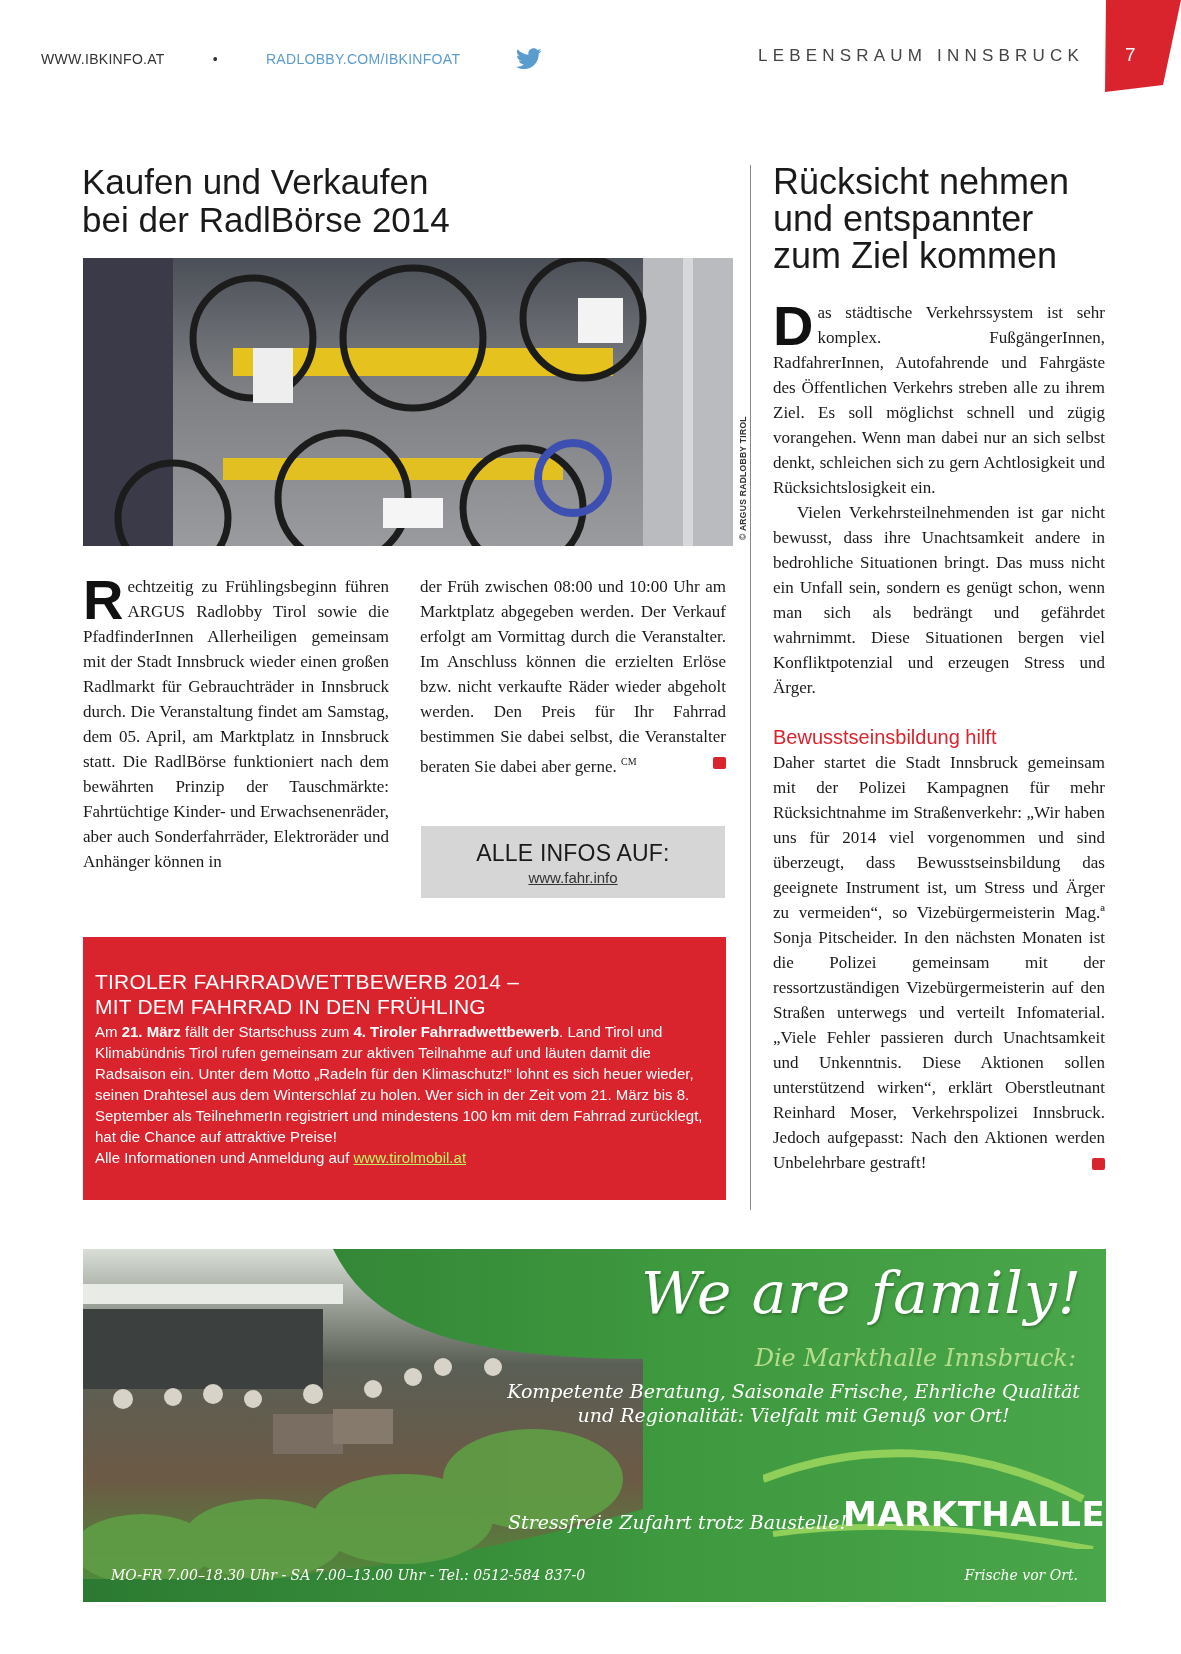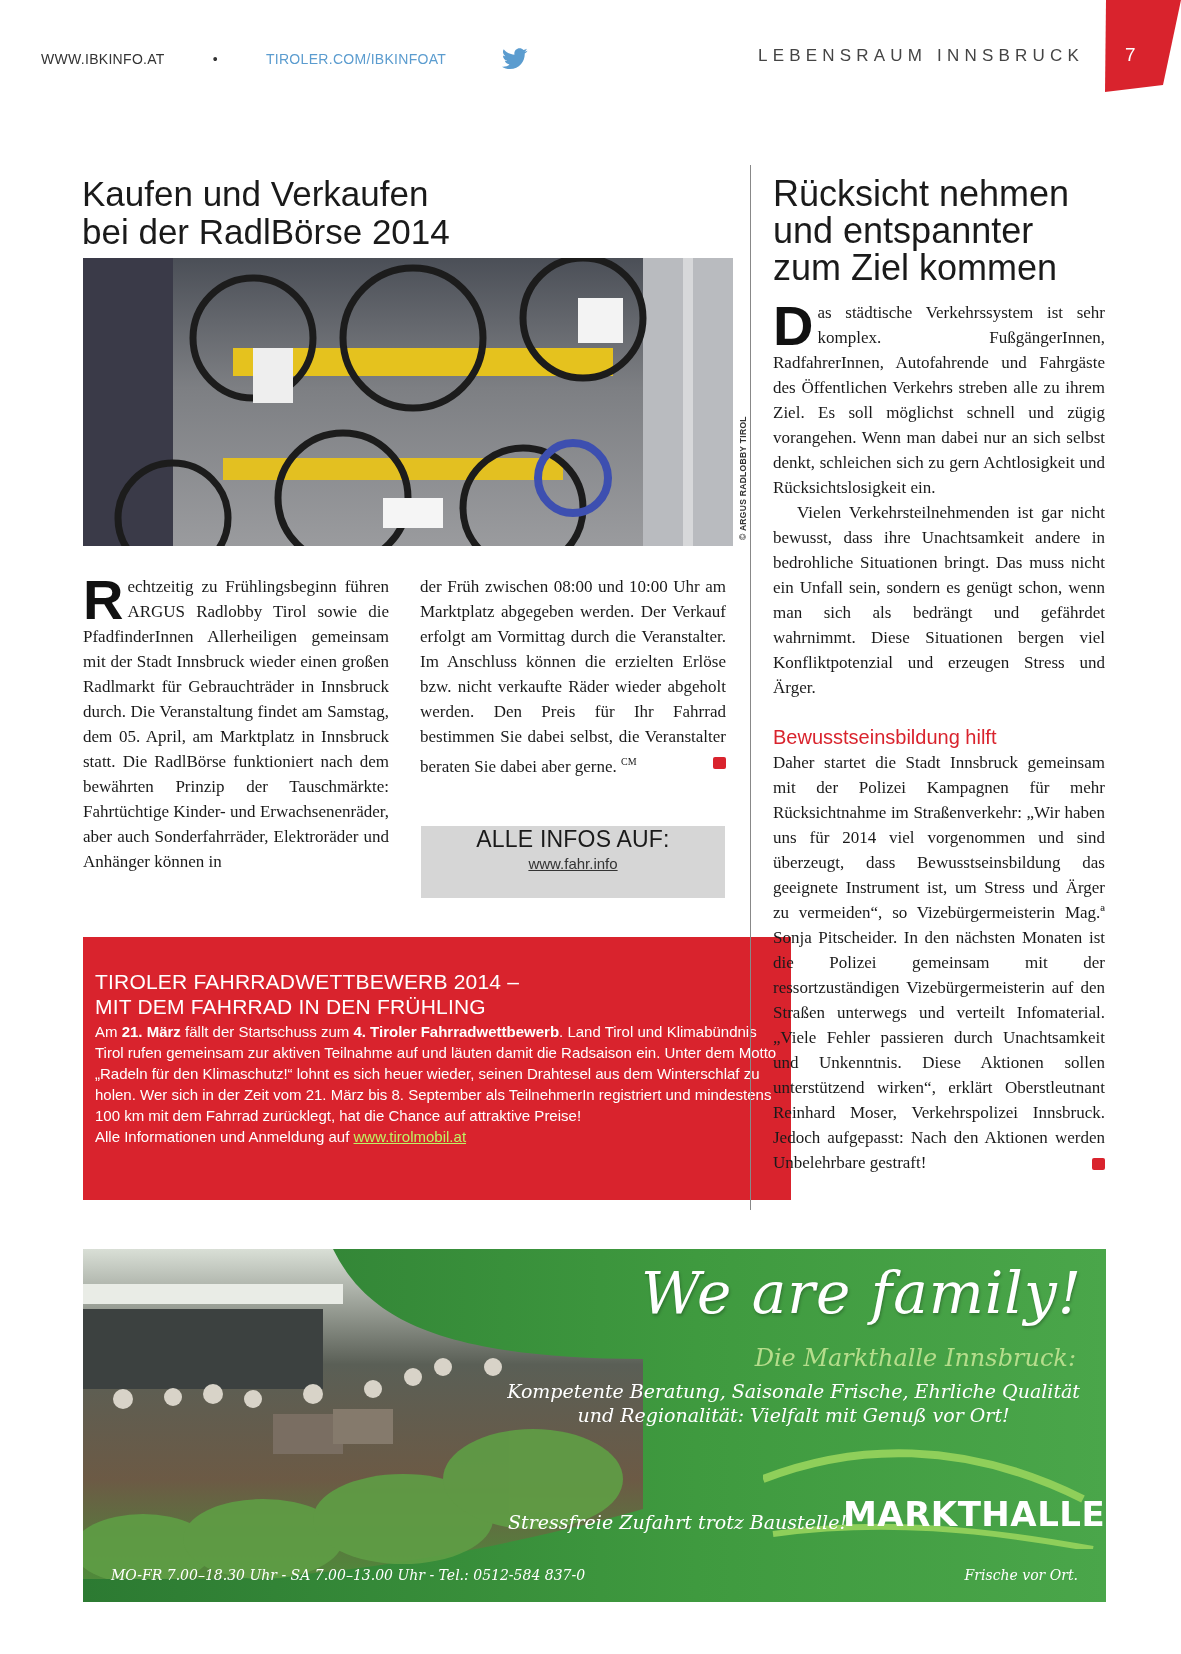--- a/index.html
+++ b/index.html
@@ -9,42 +9,42 @@
   
   .hdr-left { position: absolute; left: 41px; top: 48px; font-size: 14px; letter-spacing: 0.3px; color: #333; display: flex; align-items: center; gap: 44px; }
   .hdr-left .twitter { color: #5b9ccf; }
   .hdr-left .dot { margin: 0 4px; color: #333; }
   .bird { margin-left: 12px; width: 26px; height: 22px; }
   .hdr-right { position: absolute; left: 758px; top: 46px; font-size: 17px; letter-spacing: 5.2px; color: #444; }
   .pagetab { position: absolute; left: 1100px; top: 0; width: 81px; height: 92px; }
   .pagenum { position: absolute; left: 1125px; top: 44px; font-size: 19px; color: #fff; }
 
   
-  .h1 { position: absolute; font-family: "Liberation Sans", sans-serif; font-weight: 300; color: #1a1a1a; font-size: 35px; line-height: 38px; margin-top: 12px; }
+  .h1 { position: absolute; font-family: "Liberation Sans", sans-serif; font-weight: 300; color: #1a1a1a; font-size: 35px; line-height: 38px; }
   .h1-left { left: 82px; top: 163px; }
   .photo { position: absolute; left: 83px; top: 258px; width: 650px; height: 288px; overflow: hidden; background: #6e6e6e; }
   .credit { position: absolute; left: 738px; top: 440px; width: 13px; height: 108px; }
   .credit span { position: absolute; left: 0; top: 100px; transform: rotate(-90deg); transform-origin: left top; white-space: nowrap; font-size: 8.5px; font-weight: bold; color: #333; letter-spacing: 0.3px; }
 
   .body { position: absolute; font-family: "Liberation Serif", serif; font-size: 17px; line-height: 25px; color: #1a1a1a; text-align: justify; }
   .col1 { left: 83px; top: 574px; width: 306px; }
   .col2 { left: 420px; top: 574px; width: 306px; }
   .col3 { left: 773px; top: 300px; width: 332px; }
   .dropcap { float: left; font-family: "Liberation Sans", sans-serif; font-weight: bold; font-size: 56px; line-height: 44px; margin: 4px 4px 0 0; color: #111; }
   .endmark { display: inline-block; width: 13px; height: 12px; background: #d9232d; border-radius: 2px; float: right; margin-top: 8px; }
   .sup { font-size: 10px; vertical-align: 7px; margin-top: 40px; }
 
   .infobox { position: absolute; left: 421px; top: 826px; width: 304px; height: 72px; background: #d6d6d6; text-align: center; }
-  .infobox .t { display: block; font-size: 23px; color: #1a1a1a; letter-spacing: 0.2px; }
+  .infobox .t { display: block; margin-top: 14px; font-size: 23px; color: #1a1a1a; letter-spacing: 0.2px; }
   .infobox .u { display: inline-block; margin-top: 2px; font-size: 15px; color: #333; text-decoration: underline; }
 
   .divider { position: absolute; left: 750px; top: 165px; width: 1px; height: 1045px; background: #888; }
 
   
-  .redbox { position: absolute; left: 83px; top: 937px; width: 708px; height: 263px; background: #d9232d; color: #fff; padding: 32px 12px 0 12px; }
+  .redbox { position: absolute; left: 83px; top: 937px; width: 643px; height: 263px; background: #d9232d; color: #fff; padding: 32px 12px 0 12px; }
   .redbox .rt { font-size: 21px; line-height: 25px; letter-spacing: 0.2px; font-weight: normal; }
   .redbox .rb { font-size: 15px; line-height: 21px; margin-top: 2px; }
   .redbox a { color: #bef264; text-decoration: underline; }
 
   
   .h1-right { left: 773px; top: 163px; font-size: 36px; line-height: 37px; }
   .subhead { position: absolute; left: 773px; top: 726px; font-size: 20px; color: #d9232d; }
 
   
   .ad { position: absolute; left: 83px; top: 1249px; width: 1023px; height: 353px; overflow: hidden; background: linear-gradient(90deg, #2c7a32 0%, #3f9a3f 60%, #4aa64a 100%); }
@@ -57,21 +57,21 @@
   .ad .stress { left: 425px; top: 262px; font-size: 19px; }
   .ad .hours { left: 28px; top: 318px; font-size: 14px; }
   .ad .frische { right: 28px; top: 318px; font-size: 14px; }
 </style>
 </head>
 <body>
 
 <div class="hdr-left">
   <span>WWW.IBKINFO.AT</span>
   <span class="dot">•</span>
-  <span class="twitter">TIROLER.COM/IBKINFOAT</span>
+  <span class="twitter">RADLOBBY.COM/IBKINFOAT</span>
   <svg class="bird" viewBox="0 0 24 20">
     <path fill="#5b9ccf" d="M23.6 2.4c-.9.4-1.8.6-2.8.8 1-.6 1.8-1.6 2.1-2.7-.9.6-2 1-3.1 1.2C18.9.7 17.6.1 16.2.1c-2.7 0-4.8 2.2-4.8 4.8 0 .4 0 .8.1 1.1C7.5 5.8 3.9 3.9 1.6 1 1.1 1.7.9 2.6.9 3.4c0 1.7.9 3.2 2.2 4-.8 0-1.5-.2-2.2-.6v.1c0 2.3 1.7 4.3 3.9 4.7-.4.1-.8.2-1.3.2-.3 0-.6 0-.9-.1.6 1.9 2.4 3.3 4.5 3.4-1.7 1.3-3.7 2.1-6 2.1-.4 0-.8 0-1.2-.1 2.1 1.4 4.7 2.2 7.4 2.2 8.9 0 13.7-7.4 13.7-13.7v-.6c1-.7 1.8-1.6 2.4-2.5z"></path>
   </svg>
 </div>
 <div class="hdr-right">LEBENSRAUM INNSBRUCK</div>
 <svg class="pagetab" viewBox="0 0 81 92">
   <polygon points="6,0 81,0 63,85 5,92" fill="#d9232d"></polygon>
 </svg>
 <div class="pagenum">7</div>
 

